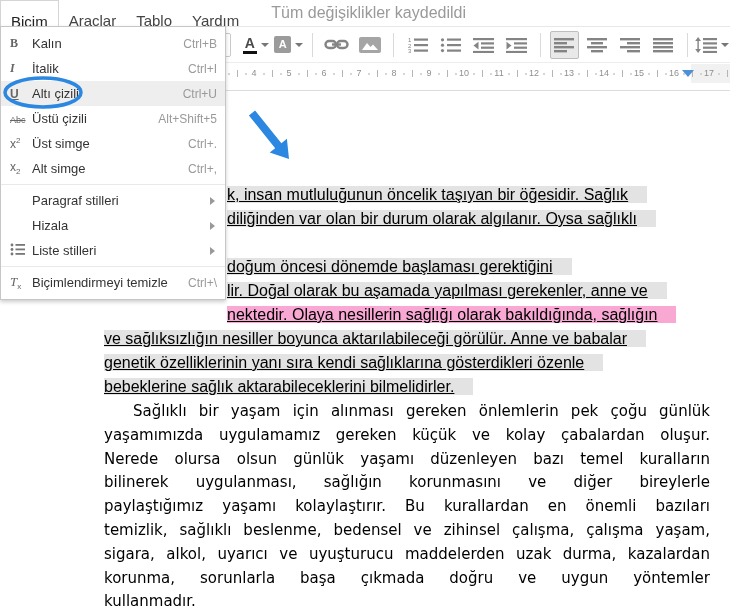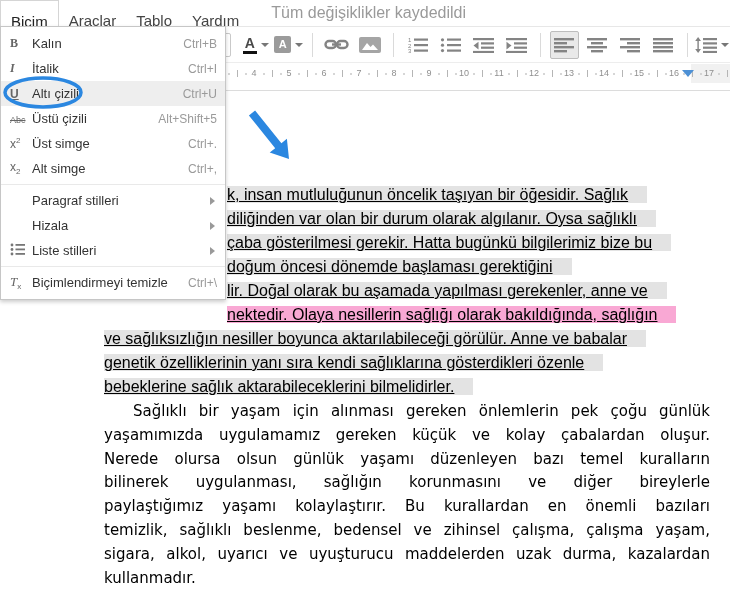--- a/index.html
+++ b/index.html
@@ -299,25 +299,25 @@
 
   <div class="doc">
     <div class="para2">
         <div class="p2line indent">Sağlıklı bir yaşam için alınması gereken önlemlerin pek çoğu günlük</div>
         <div class="p2line">yaşamımızda  uygulamamız gereken küçük ve kolay çabalardan oluşur.</div>
         <div class="p2line">Nerede olursa olsun günlük yaşamı düzenleyen bazı temel kuralların</div>
         <div class="p2line">bilinerek uygulanması, sağlığın korunmasını ve diğer bireylerle</div>
         <div class="p2line">paylaştığımız yaşamı kolaylaştırır. Bu kurallardan en önemli bazıları</div>
         <div class="p2line">temizlik, sağlıklı beslenme, bedensel ve zihinsel çalışma, çalışma yaşam,</div>
         <div class="p2line">sigara, alkol, uyarıcı ve uyuşturucu maddelerden uzak durma, kazalardan</div>
+        <div class="p2line">korunma, sorunlarla başa çıkmada doğru ve uygun yöntemler</div>
         <div class="p2line last">kullanmadır.</div>
       </div>
   <div class="p1line" style="left: 227px; top: 93px;"><span class="sel" style="background: rgb(227, 227, 227);">k, insan mutluluğunun öncelik taşıyan bir öğesidir. Sağlık</span></div>
       <div class="p1line" style="left: 227px; top: 117px;"><span class="sel" style="background: rgb(227, 227, 227);">diliğinden var olan bir durum olarak algılanır. Oysa sağlıklı</span></div>
-      <div class="p1line" style="left: 227px; top: 141px;"><span class="sel" style="background: rgb(227, 227, 227);">çaba gösterilmesi gerekir. Hatta bugünkü bilgilerimiz bize bu</span></div>
       <div class="p1line" style="left: 227px; top: 165px;"><span class="sel" style="background: rgb(227, 227, 227);">doğum öncesi dönemde başlaması gerektiğini</span></div>
       <div class="p1line" style="left: 227px; top: 189px;"><span class="sel" style="background: rgb(227, 227, 227);">lir. Doğal olarak bu aşamada yapılması gerekenler, anne ve</span></div>
       <div class="p1line" style="left: 227px; top: 213px;"><span class="sel" style="background: #f9a8d4;">nektedir. Olaya nesillerin sağlığı olarak bakıldığında, sağlığın</span></div>
       <div class="p1line" style="left: 104px; top: 237px;"><span class="sel" style="background: rgb(227, 227, 227);">ve sağlıksızlığın nesiller boyunca aktarılabileceği görülür. Anne ve babalar</span></div>
       <div class="p1line" style="left: 104px; top: 261px;"><span class="sel" style="background: rgb(227, 227, 227);">genetik özelliklerinin yanı sıra kendi sağlıklarına gösterdikleri özenle</span></div>
       <div class="p1line" style="left: 104px; top: 285px;"><span class="sel" style="background: rgb(227, 227, 227);">bebeklerine sağlık aktarabileceklerini bilmelidirler.</span></div>
     </div>
 
   <div class="dropdown">
       <div class="menu-row">

